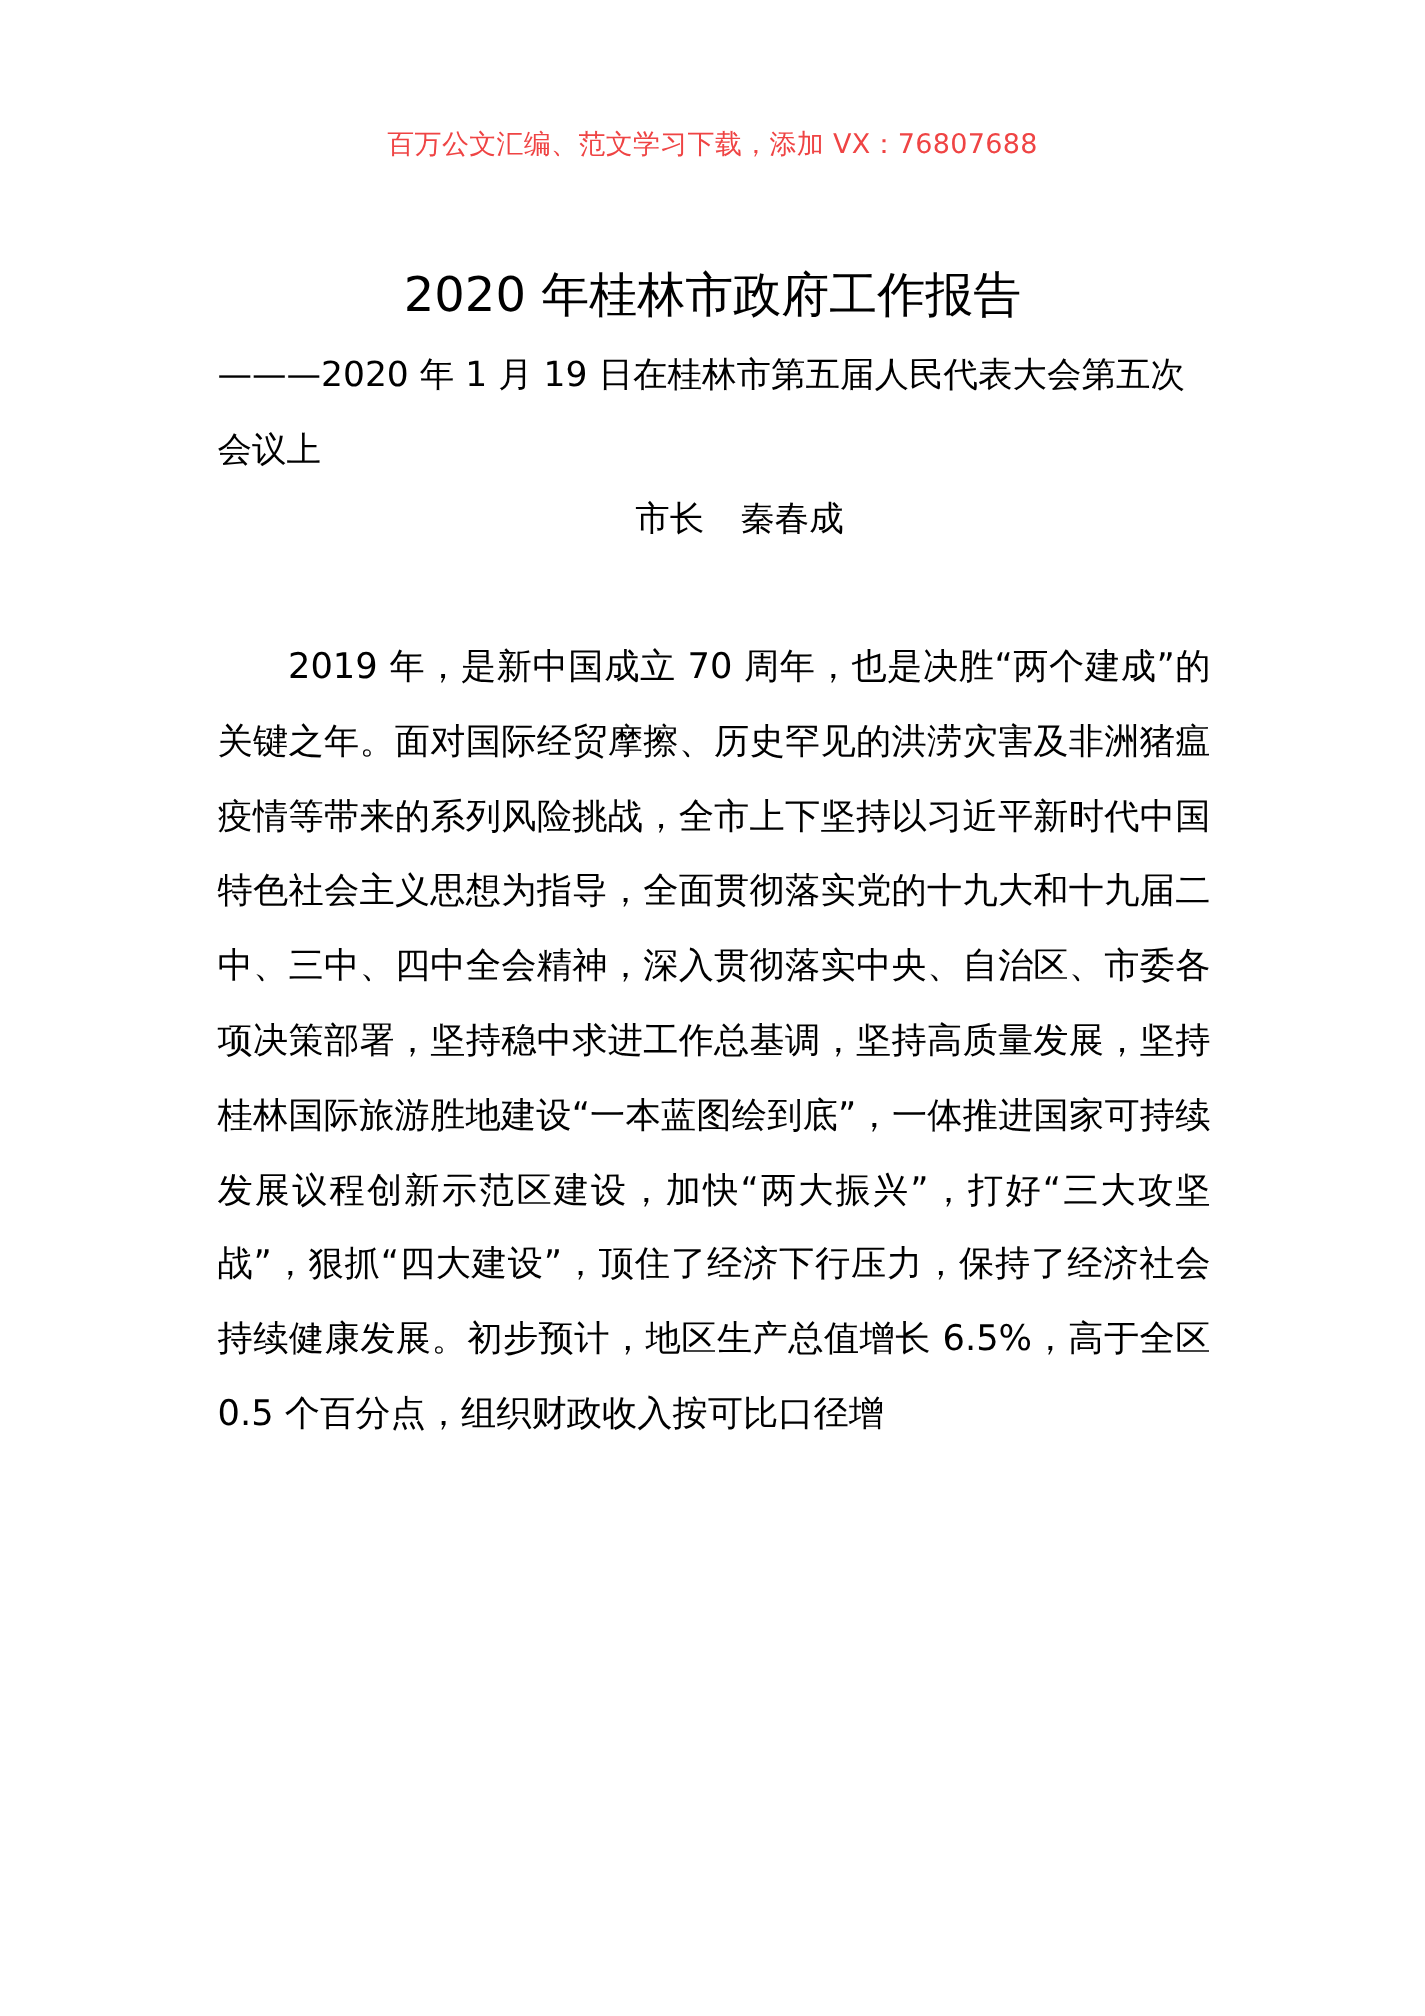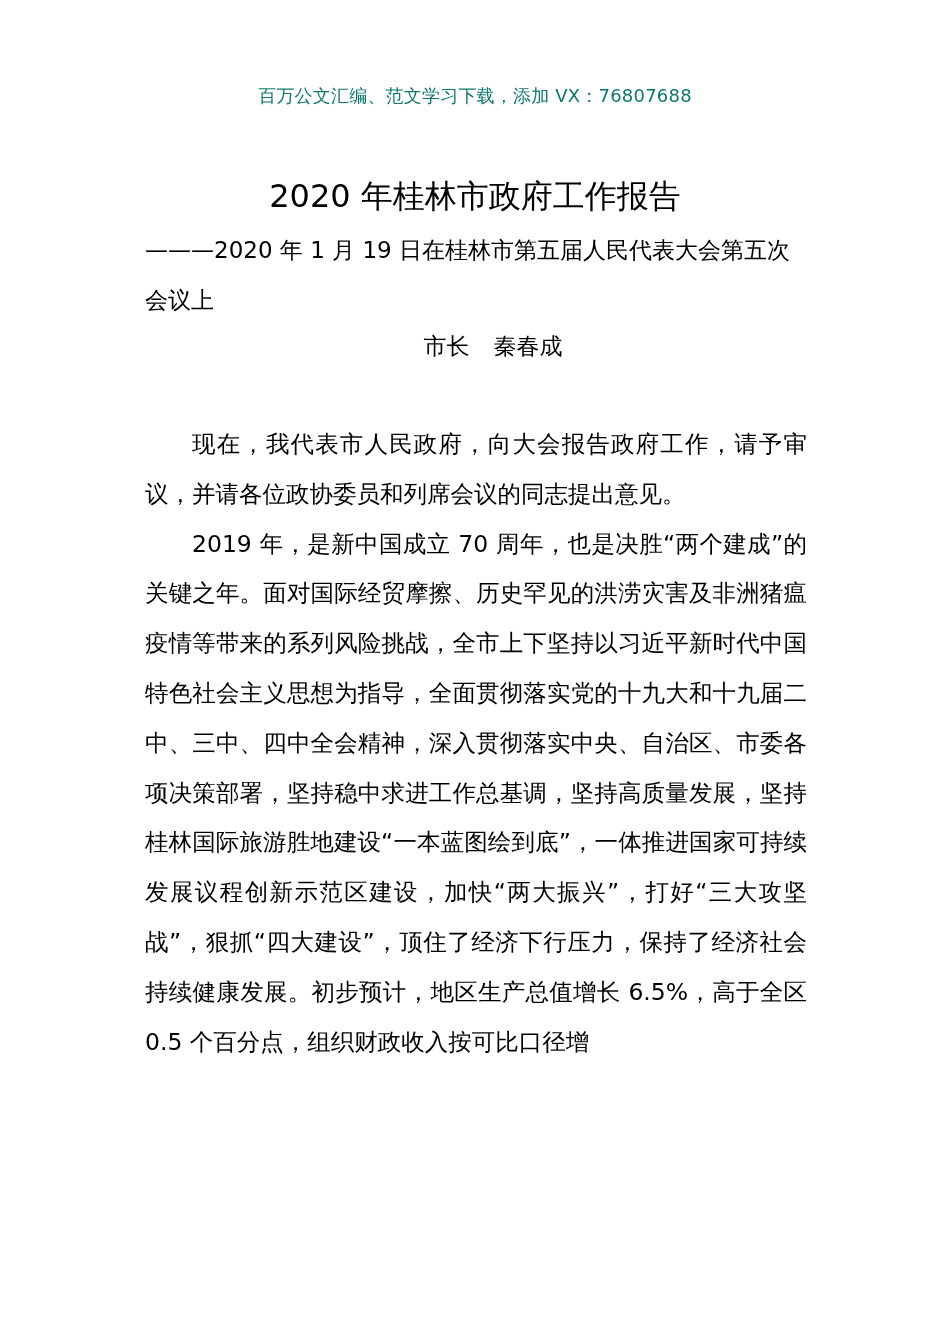--- a/index.html
+++ b/index.html
@@ -15,21 +15,21 @@
     font-family: "DejaVu Sans", "Liberation Sans", sans-serif;
     color: #000000;
   }
   .header-note {
     position: absolute;
     top: 84px;
     left: 0;
     width: 950px;
     text-align: center;
     font-size: 18px;
-    color: #0f766e;
+    color: #ef4444;
     letter-spacing: 0.2px;
   }
   .title {
     position: absolute;
     top: 174px;
     left: 0;
     width: 950px;
     text-align: center;
     font-size: 32px;
     line-height: 44px;
@@ -74,15 +74,14 @@
 
 <div class="title">2020 年桂林市政府工作报告</div>
 
 <div class="subtitle">———2020 年 1 月 19 日在桂林市第五届人民代表大会第五次会议上</div>
 
 <div class="author">
   <span>市长</span><span class="gap"></span><span>秦春成</span>
 </div>
 
 <div class="body-text">
-  <p class="indent">现在，我代表市人民政府，向大会报告政府工作，请予审议，并请各位政协委员和列席会议的同志提出意见。</p>
   <p class="indent">2019 年，是新中国成立 70 周年，也是决胜“两个建成”的关键之年。面对国际经贸摩擦、历史罕见的洪涝灾害及非洲猪瘟疫情等带来的系列风险挑战，全市上下坚持以习近平新时代中国特色社会主义思想为指导，全面贯彻落实党的十九大和十九届二中、三中、四中全会精神，深入贯彻落实中央、自治区、市委各项决策部署，坚持稳中求进工作总基调，坚持高质量发展，坚持桂林国际旅游胜地建设“一本蓝图绘到底”，一体推进国家可持续发展议程创新示范区建设，加快“两大振兴”，打好“三大攻坚战”，狠抓“四大建设”，顶住了经济下行压力，保持了经济社会持续健康发展。初步预计，地区生产总值增长 6.5%，高于全区 0.5 个百分点，组织财政收入按可比口径增</p>
 </div>
 
 </body></html>

